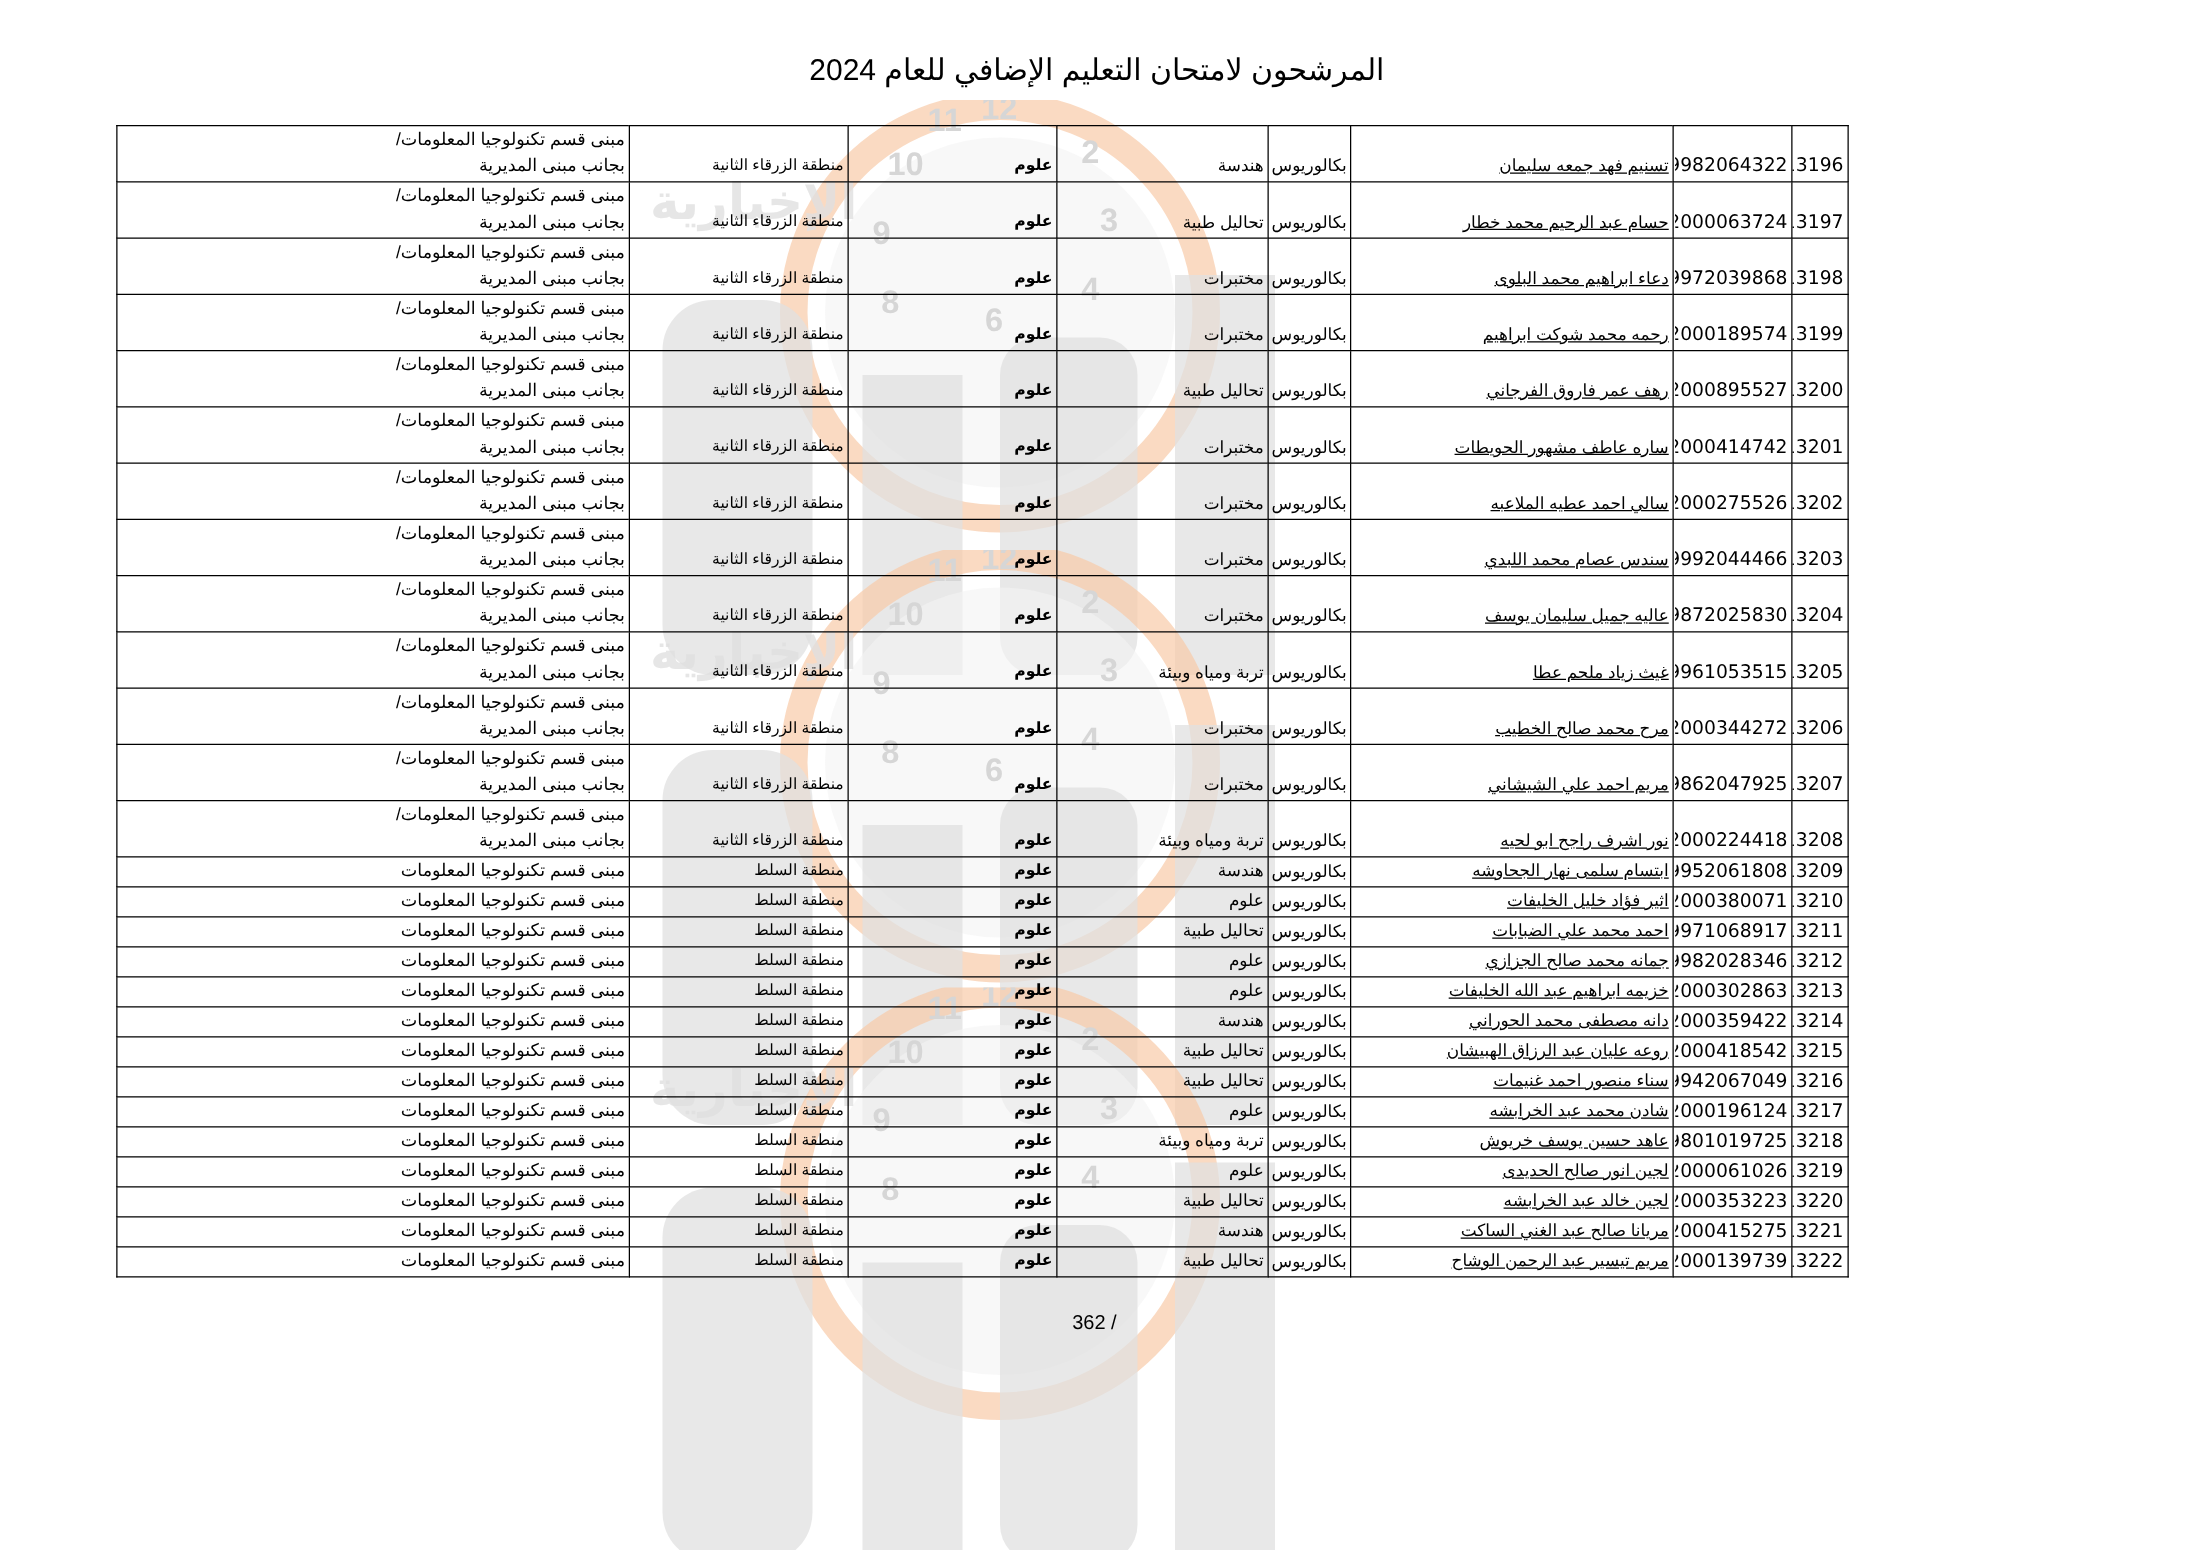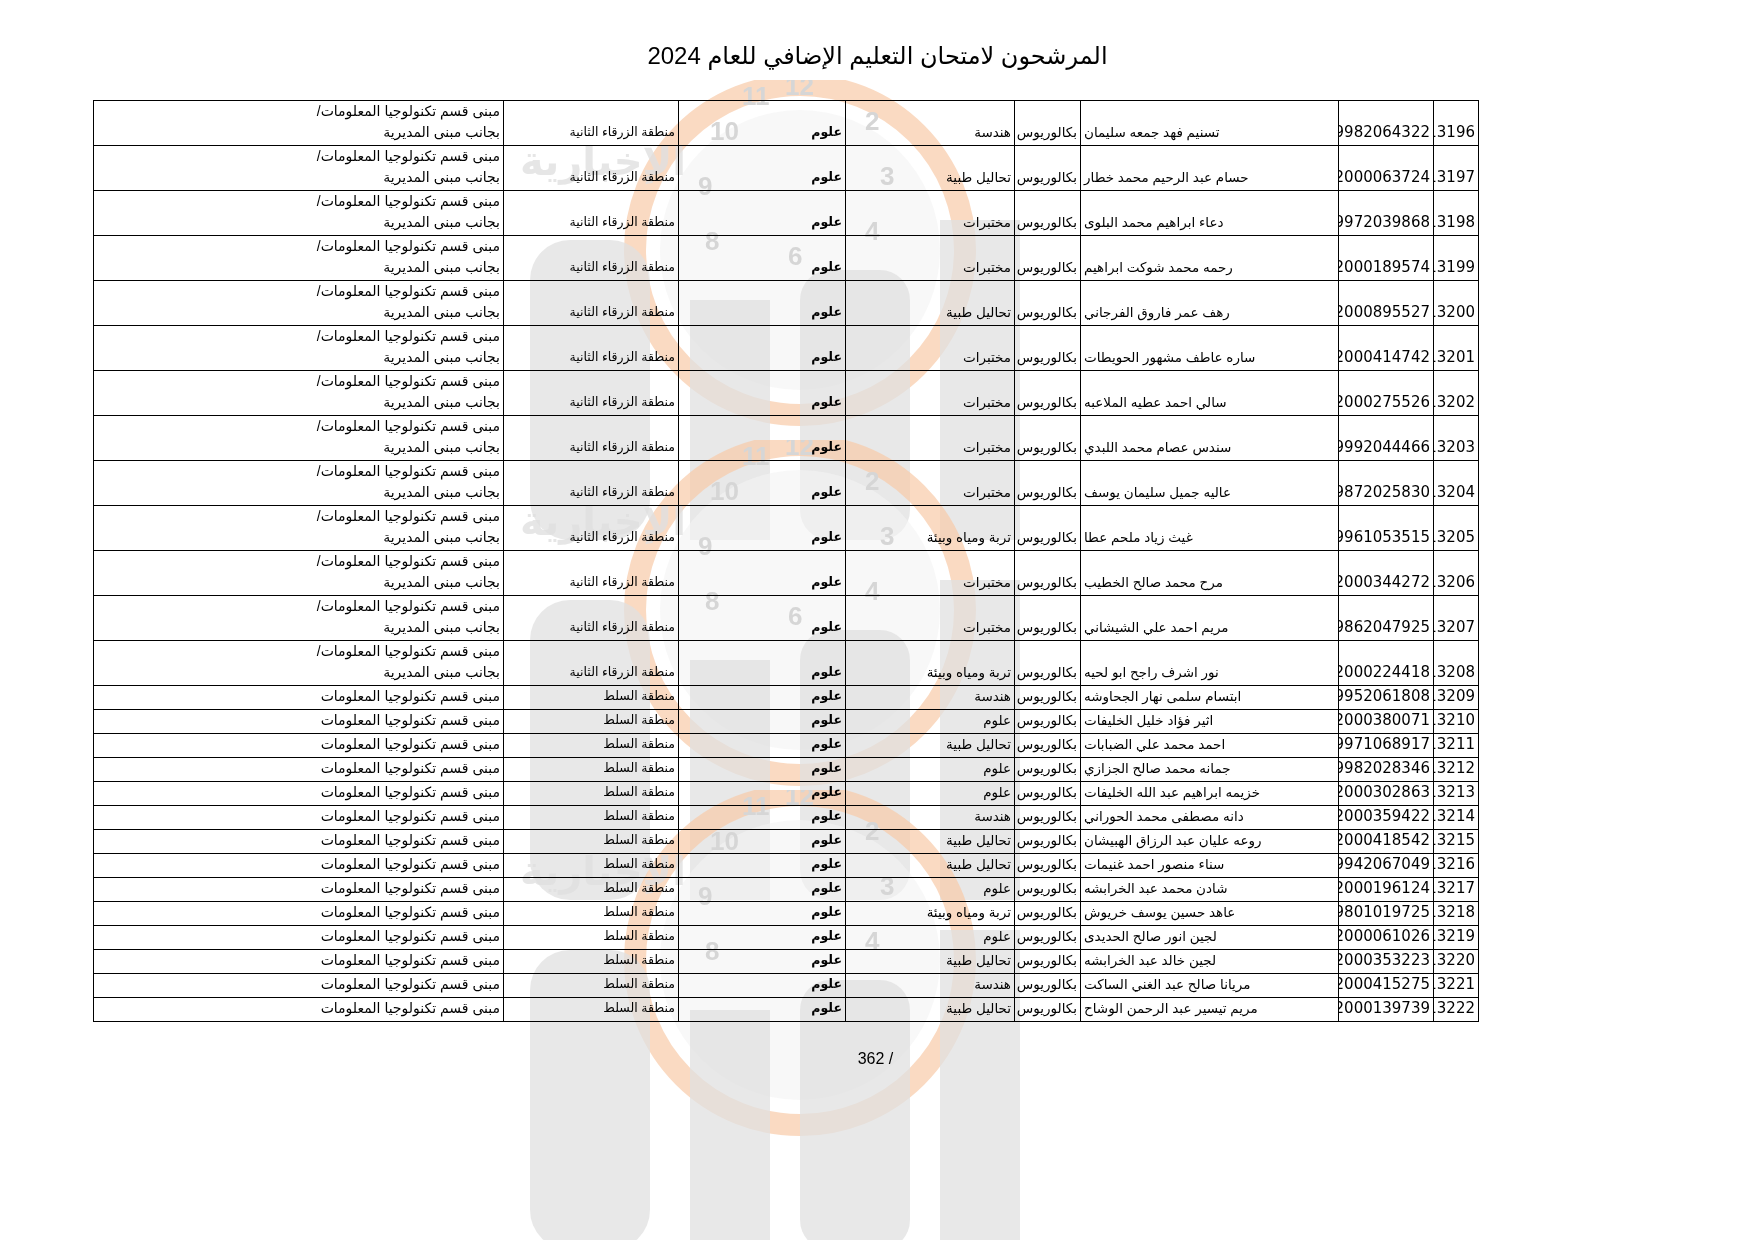--- a/index.html
+++ b/index.html
@@ -11,22 +11,22 @@
   .wm1 { top:80px; }
   .wm2 { top:440px; }
   .wm3 { top:790px; }
   .sheet { position:absolute; left:93px; top:100px; width:1382px;
            border-collapse:collapse; direction:rtl; table-layout:fixed; font-size:13.5px; }
   .sheet td { border:1px solid #000; padding:0 3px 2px 3px; vertical-align:bottom;
               white-space:nowrap; overflow:hidden; line-height:21px; background:transparent; }
   .sheet tr.tall td { height:41px; }
   .sheet tr.short td { height:21px; }
   .c-seq { width:38px; font-size:15px; text-align:right; font-family:"DejaVu Sans", sans-serif; }
-  .c-id { width:88px; font-size:15px; text-align:right; font-family:"DejaVu Sans", sans-serif; }
-  .c-name { width:251px; text-align:left; }
+  .c-id { width:88px; font-size:15px; text-align:right; font-family:"DejaVu Sans", sans-serif;border-radius:11px; }
+  .c-name { width:251px; text-align:right;text-decoration:underline; }
   .c-deg { width:59px; text-align:right; }
   .c-spec { width:162px; text-align:right; }
   .c-branch { width:160px; text-align:right; font-weight:bold; font-size:12.5px; }
   .c-region { width:168px; text-align:right; font-size:12.5px;margin-top:47px; }
   .c-bldg { width:403px; text-align:right; font-size:14px; line-height:20px; }
   .page-num { position:absolute; top:1050px; left:0; width:1751px; text-align:center;
               font-size:16px; }
 </style>
 </head>
 <body>

